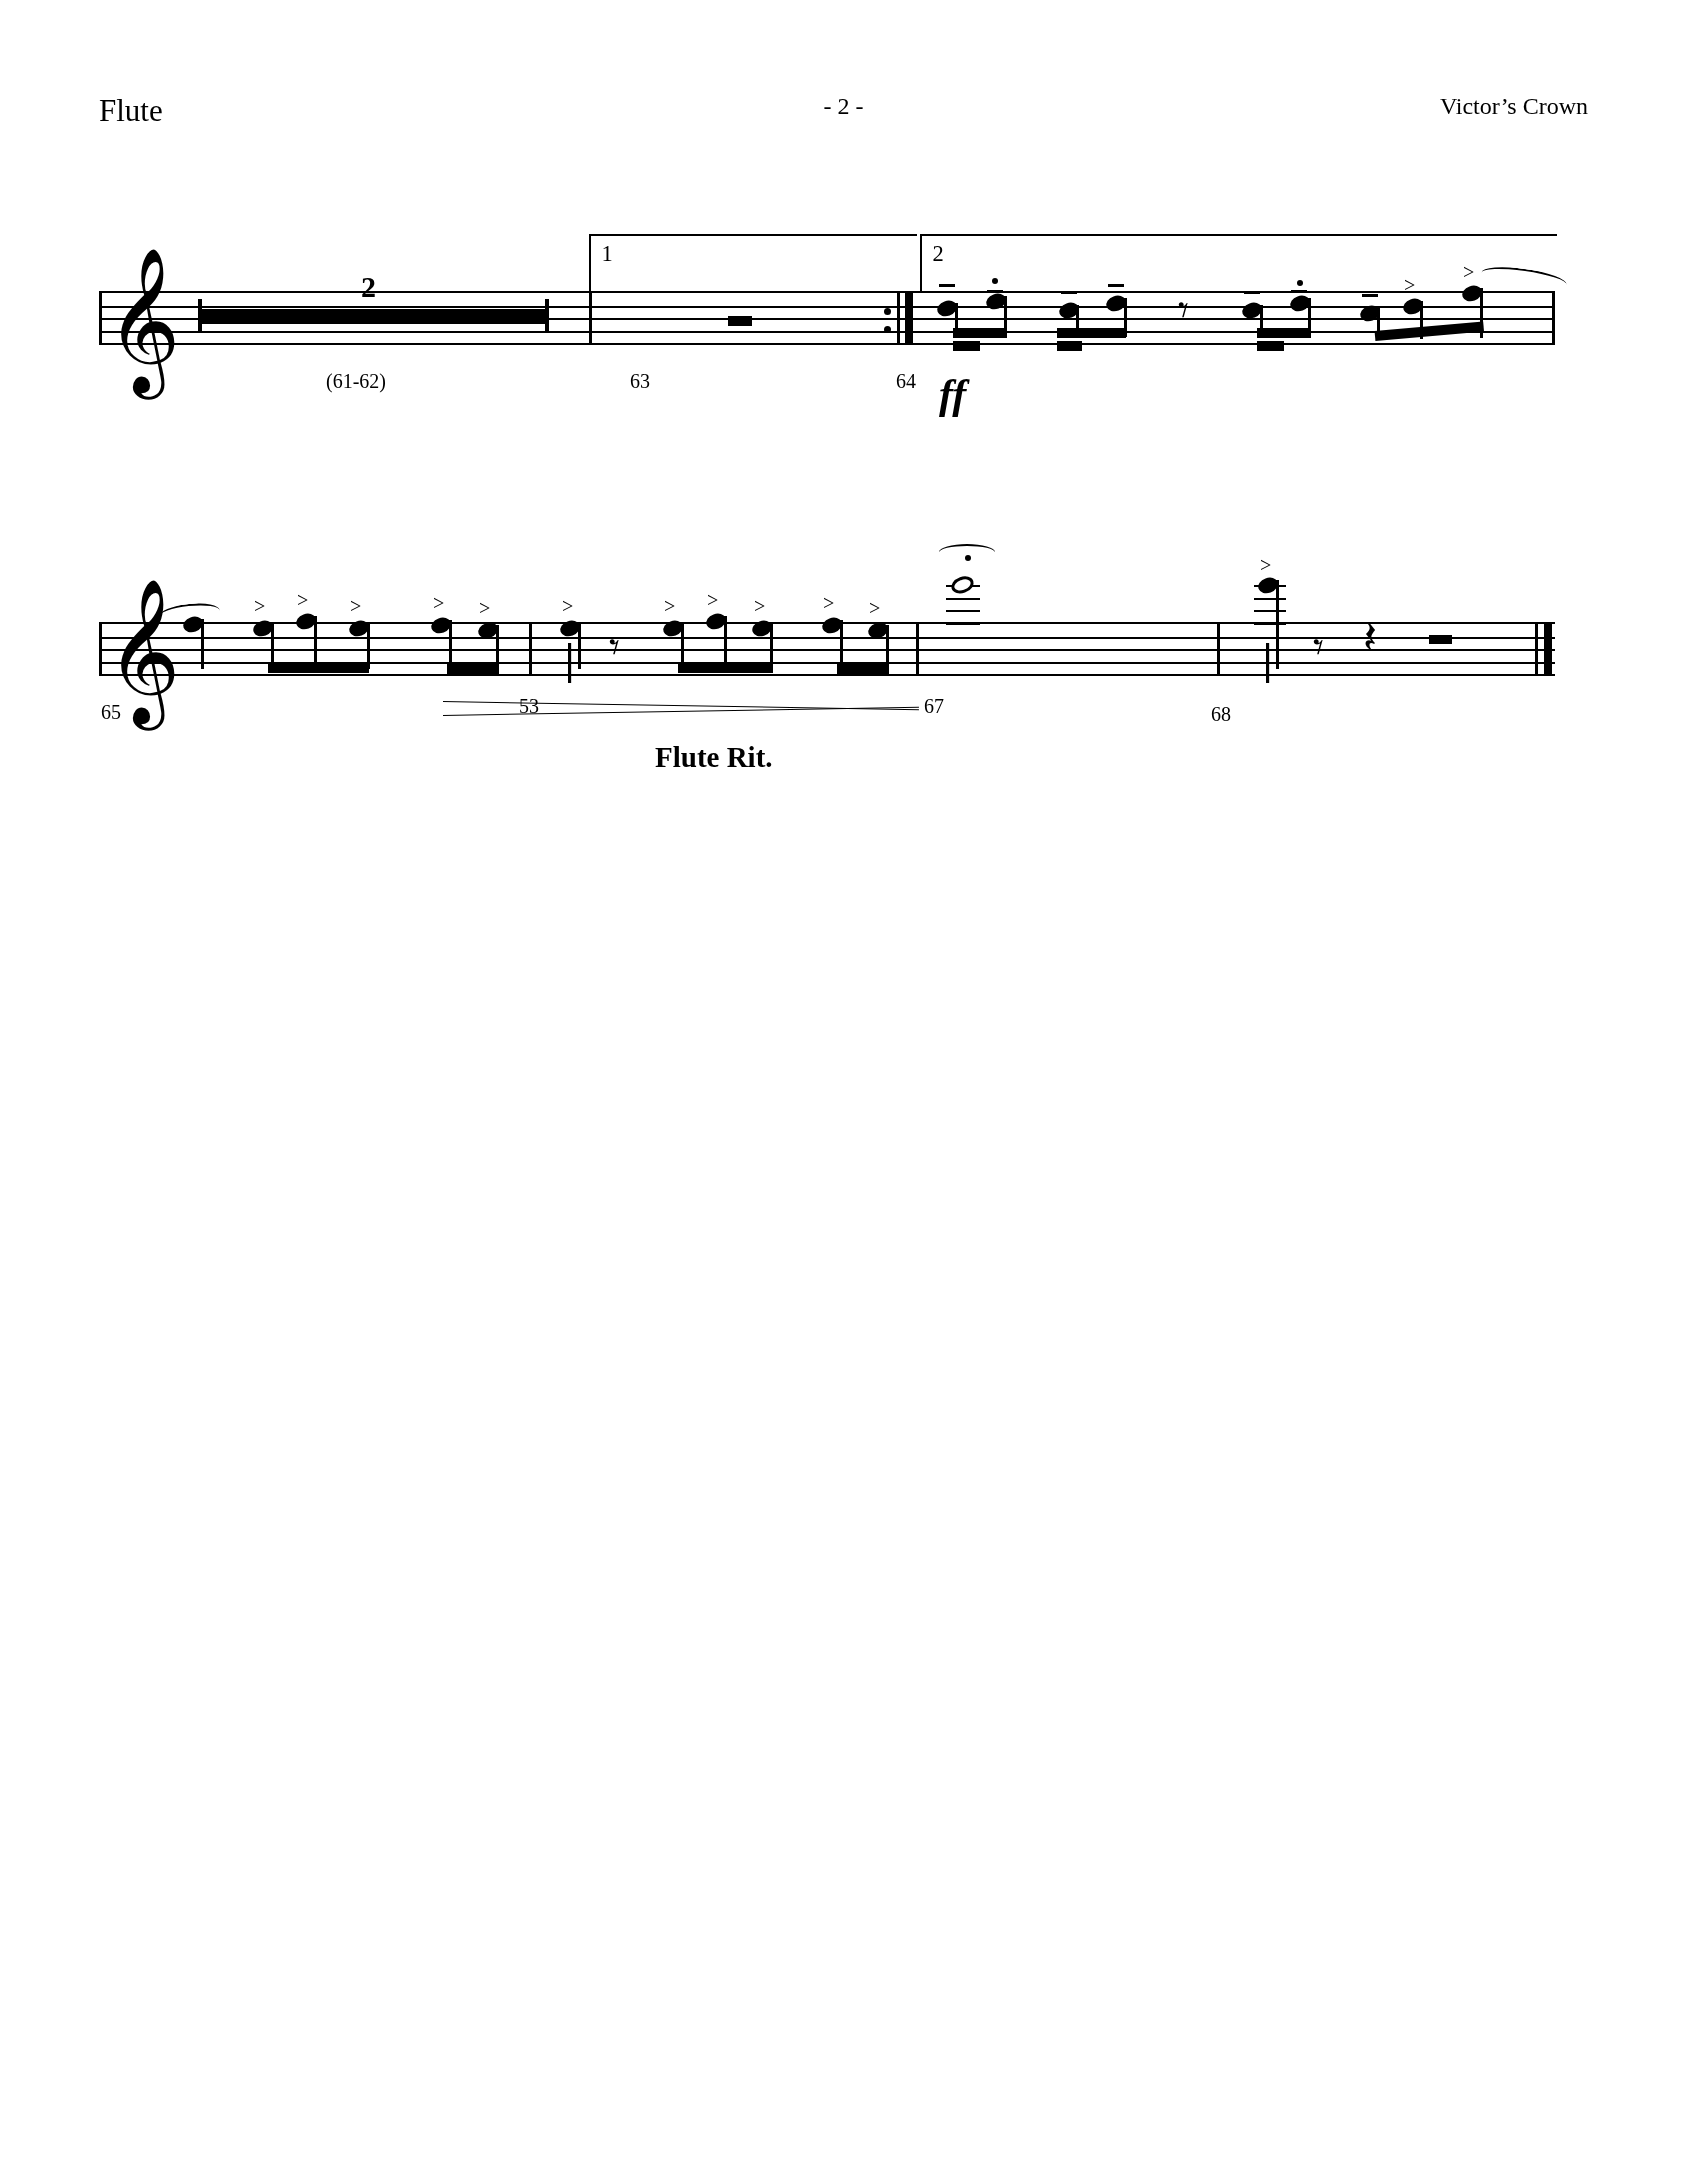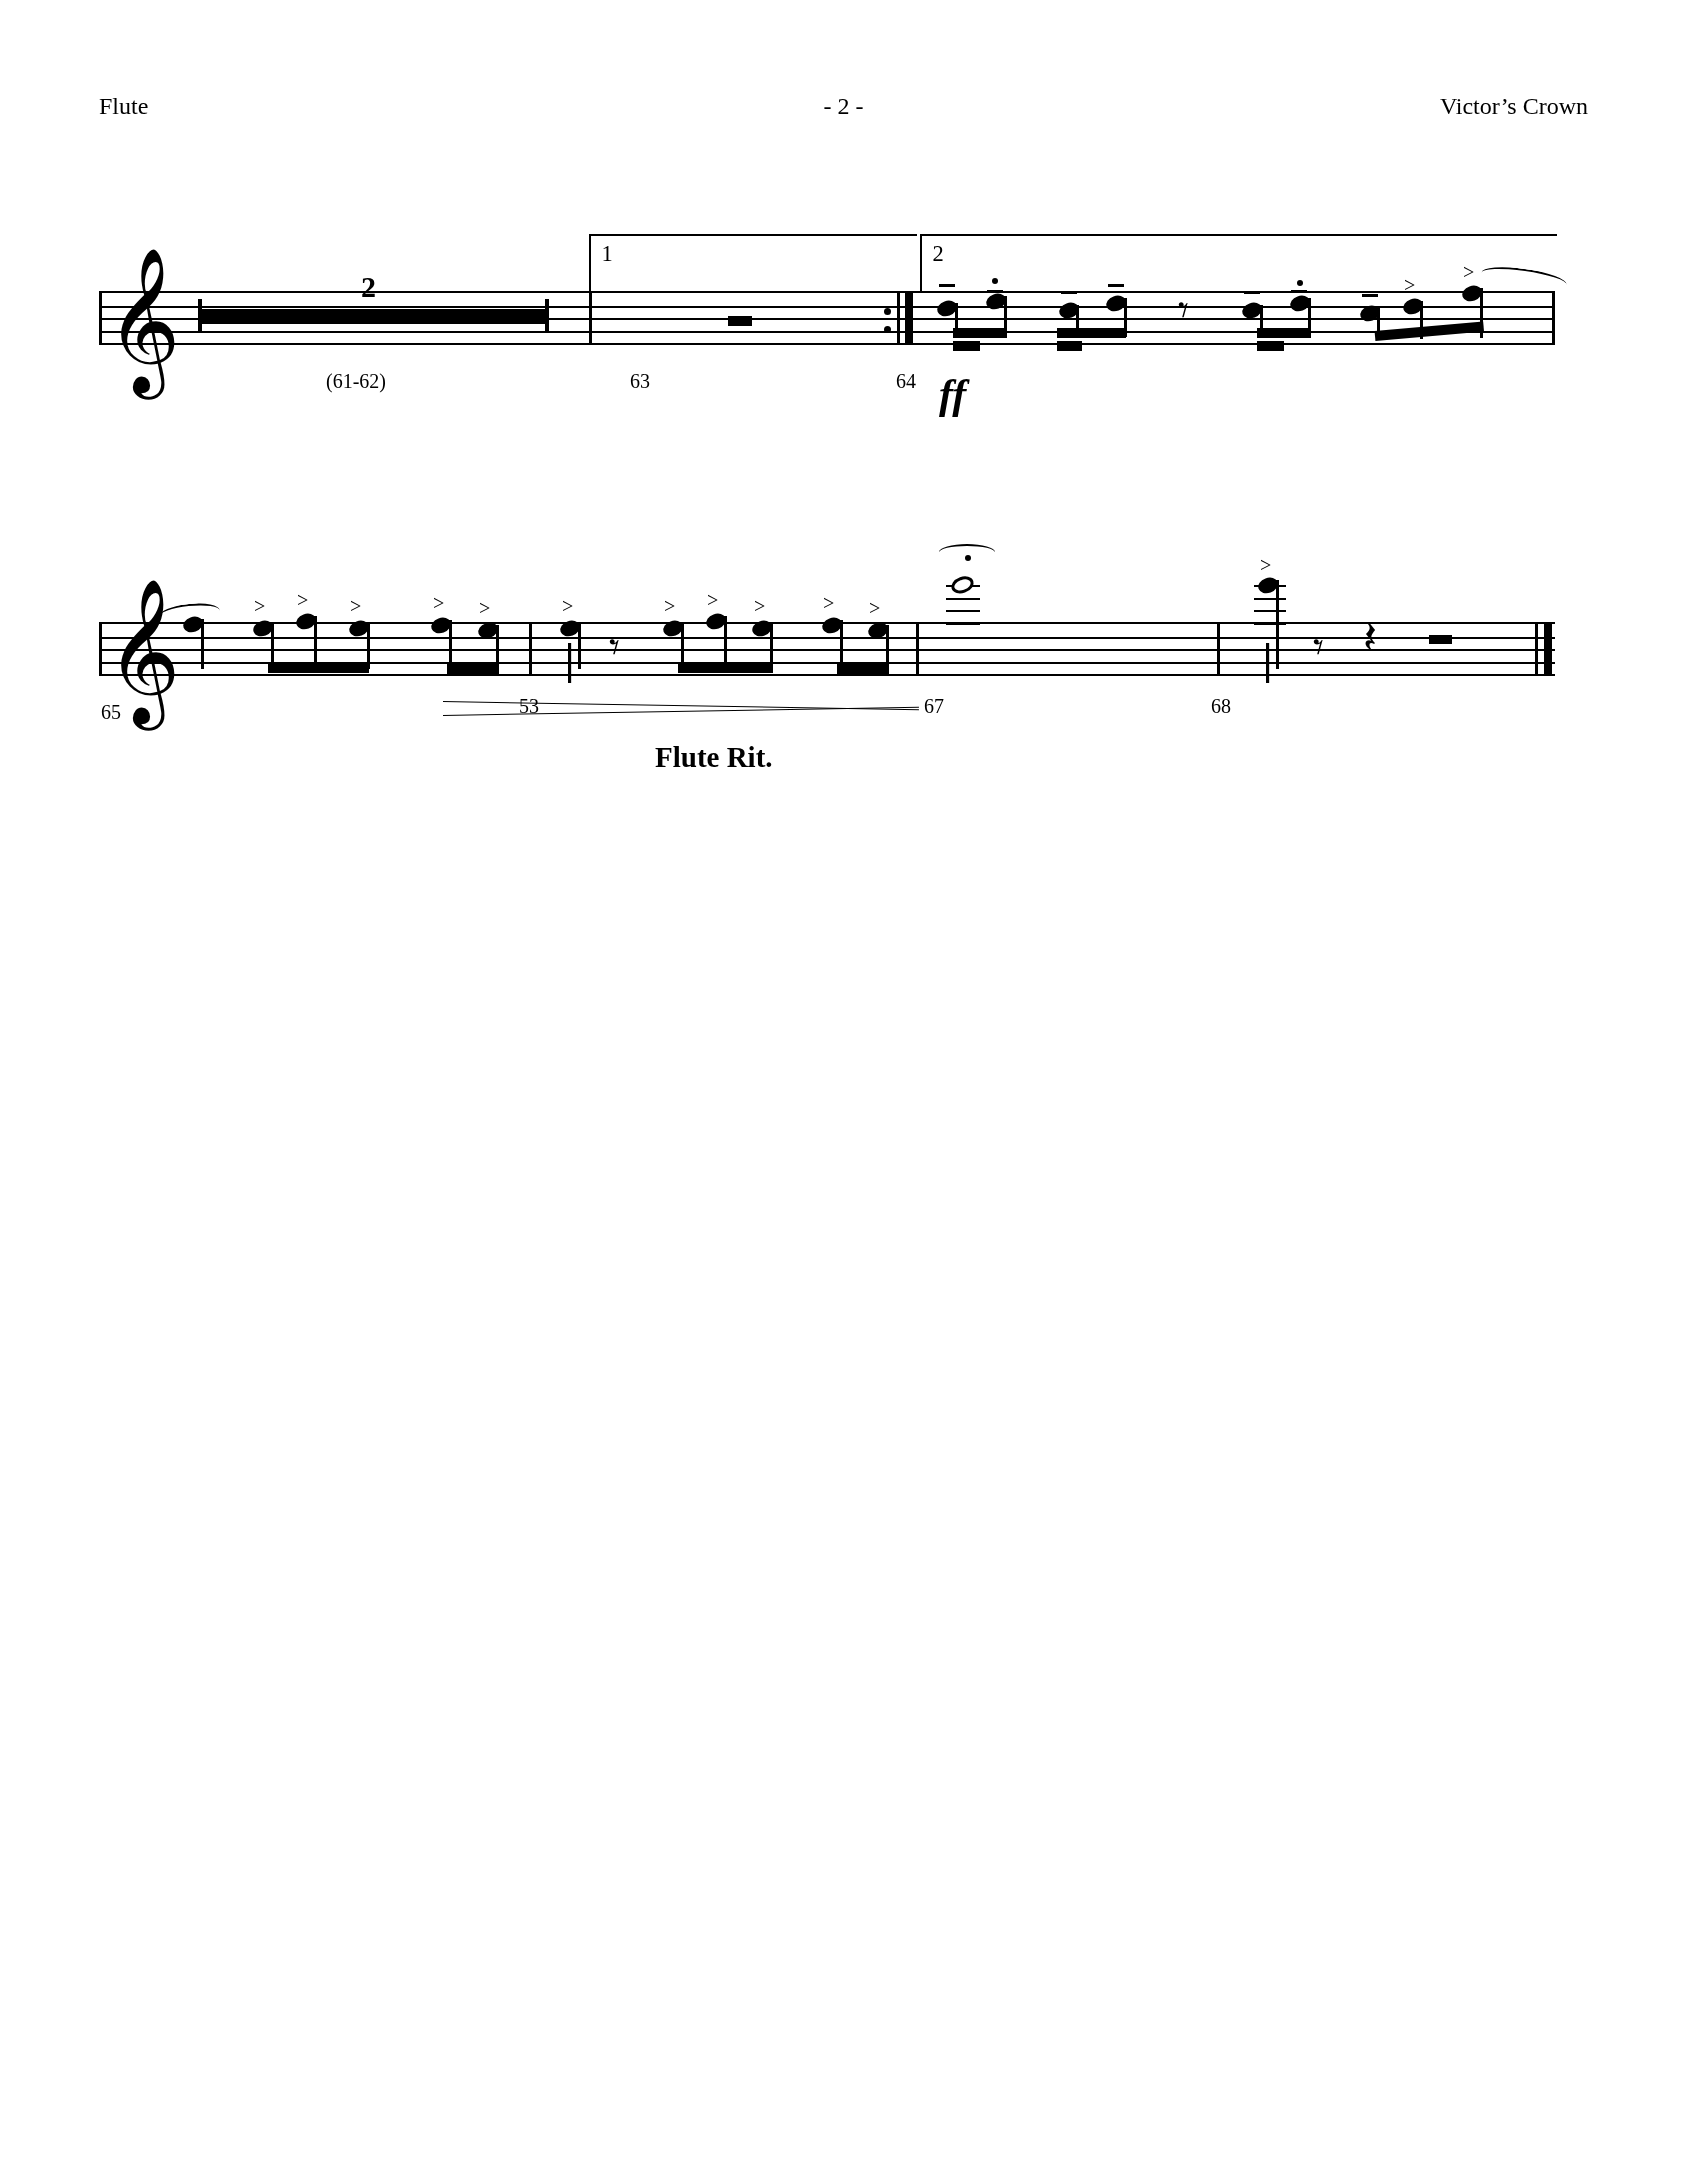--- a/index.html
+++ b/index.html
@@ -21,21 +21,21 @@
     position: absolute;
     top: 93px;
     left: 0;
     width: 1687px;
     height: 33px;
   }
   .hdr-left {
     position: absolute;
     left: 99px;
     top: 0;
-    font-size: 24px;
+    font-size: 31px;
     font-family: "Liberation Serif", serif;
   }
   .hdr-center {
     position: absolute;
     left: 0;
     top: 0;
     width: 1687px;
     text-align: center;
     font-size: 24px;
   }
@@ -460,21 +460,21 @@
   <div class="fermata-dot" style="left:965px; top:52px;"></div>
 
   <div class="hairpin" style="left:443px; top:197px; width:476px;">
     <div class="a" style="top:1.3px; transform:rotate(1.0deg);"></div>
     <div class="b" style="top:14.6px; transform:rotate(-1.0deg);"></div>
   </div>
 
   <div class="tempo-text" style="left:655px; top:238px;">Flute Rit.</div>
 
   <div class="barline thin" style="left:1217px; top:119px; height:52px;"></div>
-  <div class="measnum" style="left:1211px; top:192px;">68</div>
+  <div class="measnum" style="left:1211px; top:200px;">68</div>
 
   <div class="ledger" style="left:1254px; top:82px; width:32px;"></div>
   <div class="ledger" style="left:1254px; top:95px; width:32px;"></div>
   <div class="ledger" style="left:1254px; top:107px; width:32px;"></div>
   <div class="ledger" style="left:1254px; top:120px; width:32px;"></div>
   <div class="notehead" style="left:1258px; top:75px;"></div>
   <div class="stem" style="left:1276px; top:77px; height:89px;"></div>
   <div class="accent" style="left:1260px; top:52px;">&gt;</div>
   <div class="flag" style="left:1266px; top:138px;">⎸</div>
 

